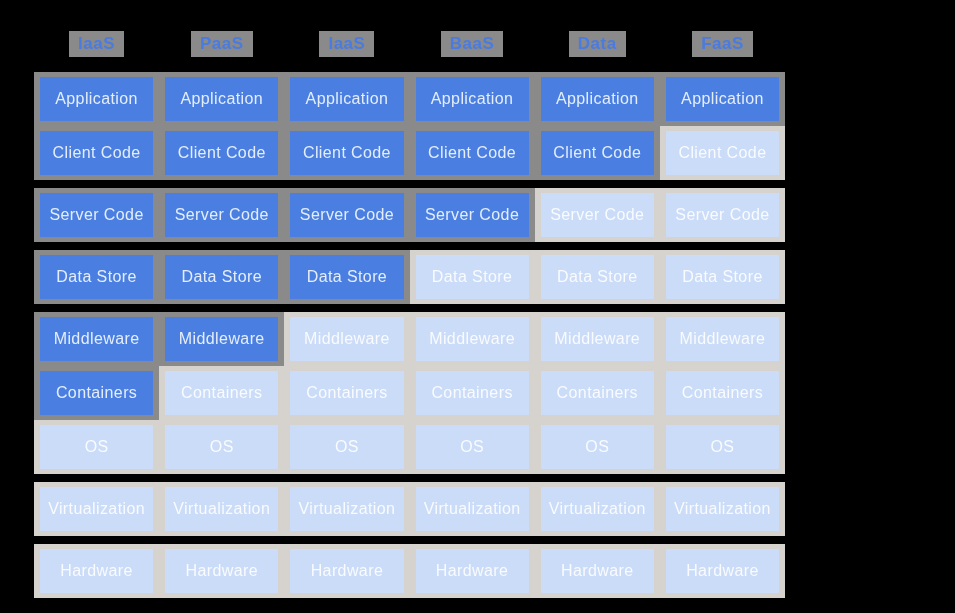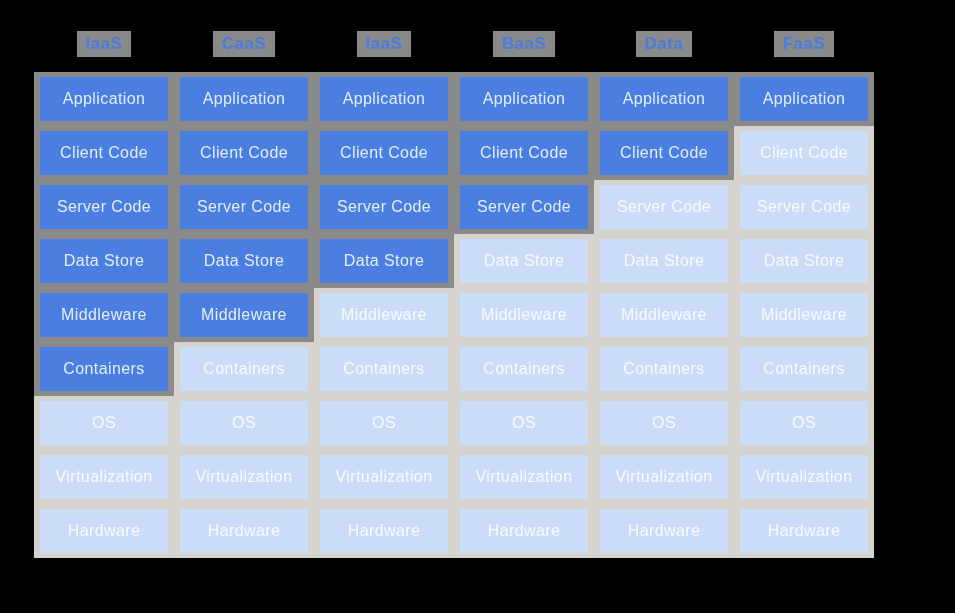--- a/index.html
+++ b/index.html
@@ -11,22 +11,23 @@
     width: 955px;
     height: 613px;
     background: #000;
     overflow: hidden;
   }
 
   .grid {
     position: absolute;
     left: 34px;
     top: 0;
-    width: 900px;
+    width: 751px;
     display: flex;
+    justify-content: space-between;
   }
 
   .column {
     width: 140px;
     display: flex;
     flex-direction: column;
   }
 
   .col-header {
     align-self: center;
@@ -35,20 +36,21 @@
     padding: 3px 9px 4px 9px;
     font-size: 17px;
     font-weight: bold;
     letter-spacing: 0.5px;
     line-height: 19px;
   }
 
   .group {
     display: flex;
     flex-direction: column;
+    margin-bottom: 8px;
   }
   .group:last-child { margin-bottom: 13px; }
 
   .cell-wrap { padding: 5px 6px; }
 
   .cell {
     height: 44px;
     display: flex;
     align-items: center;
     justify-content: center;
@@ -98,21 +100,21 @@
             <div class="cell" style="background: rgb(203, 220, 248); color: rgba(255, 255, 255, 0.88);">Virtualization</div>
           </div>
         </div>
         <div class="group">
           <div class="cell-wrap" style="background: rgb(214, 211, 206);">
             <div class="cell" style="background: rgb(203, 220, 248); color: rgba(255, 255, 255, 0.88);">Hardware</div>
           </div>
         </div>
       </div>
       <div class="column">
-    <div class="col-header" style="background: rgb(138, 138, 138); color: rgb(74, 123, 224);">CaaS</div>
+    <div class="col-header" style="background: rgb(138, 138, 138); color: rgb(74, 123, 224);">PaaS</div>
   <div class="group">
           <div class="cell-wrap" style="background: rgb(138, 138, 138);">
             <div class="cell" style="background: rgb(74, 127, 225); color: rgb(228, 238, 251);">Application</div>
           </div>
           <div class="cell-wrap" style="background: rgb(138, 138, 138);">
             <div class="cell" style="background: rgb(74, 127, 225); color: rgb(228, 238, 251);">Client Code</div>
           </div>
         </div>
         <div class="group">
           <div class="cell-wrap" style="background: rgb(138, 138, 138);">

